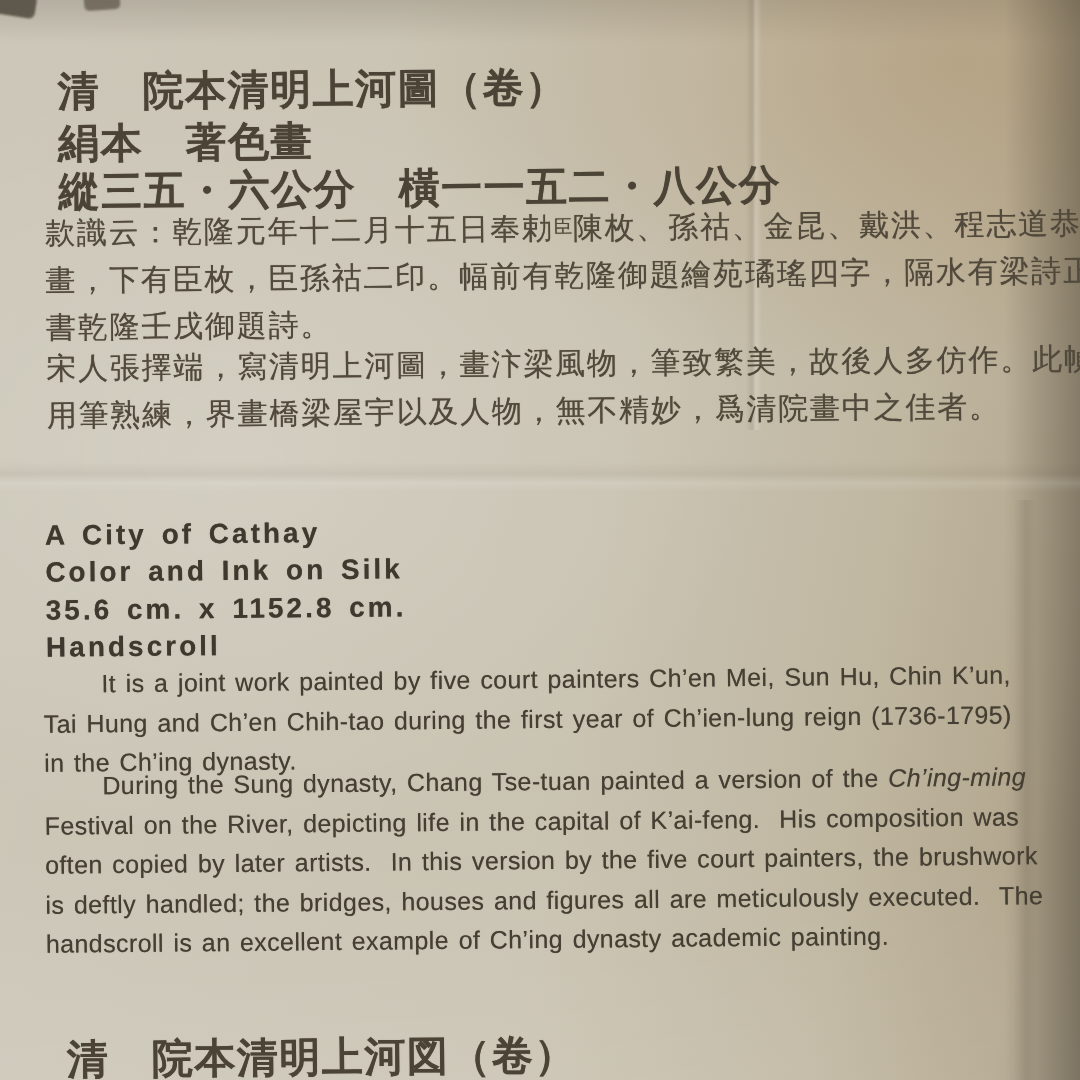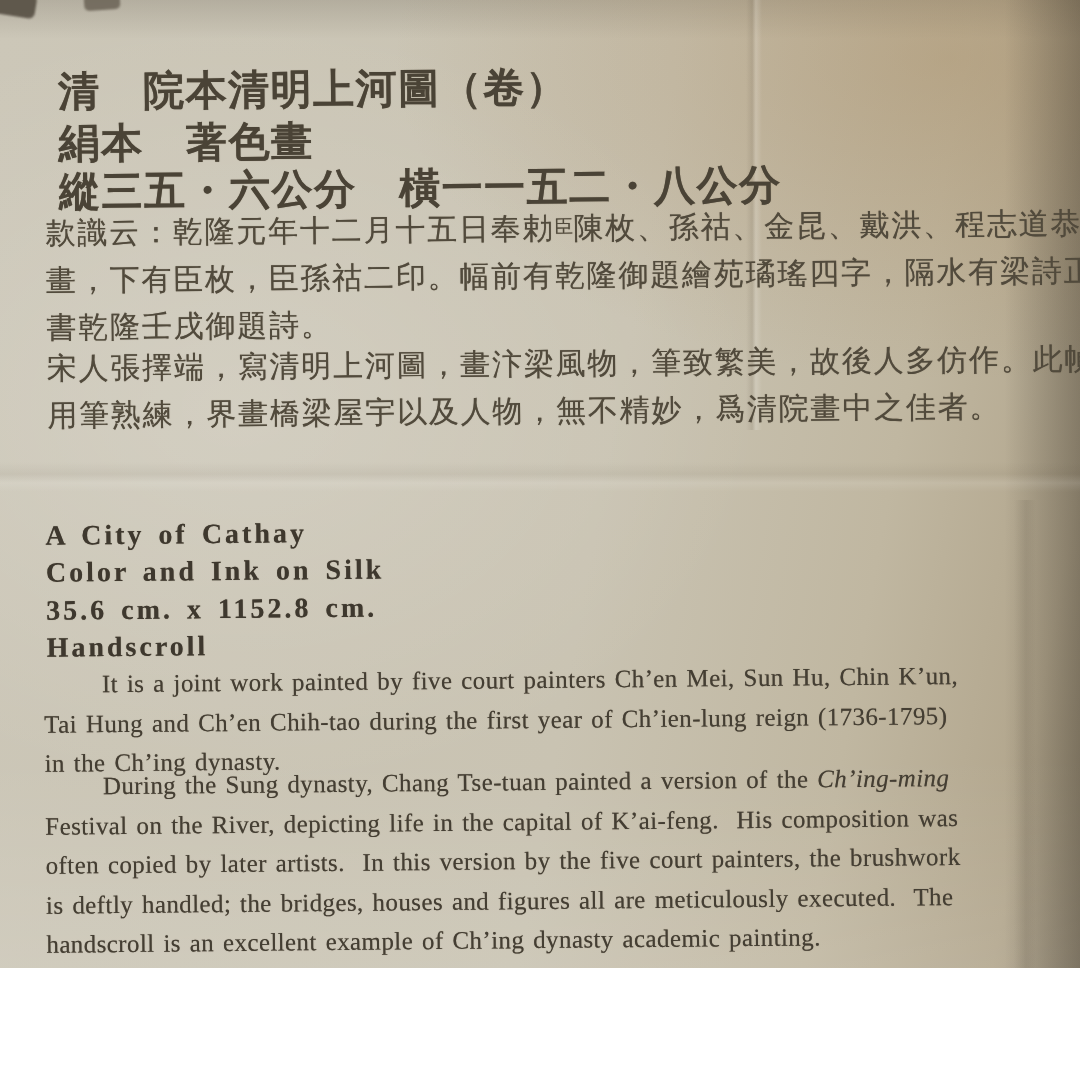--- a/index.html
+++ b/index.html
@@ -1,28 +1,28 @@
 <!DOCTYPE html>
 <html><head>
 <meta charset="utf-8">
 <style>
   html,body { margin:0; padding:0; }
   .photo {
     position: relative;
     width: 1080px;
-    height: 968px;
+    height: 1080px;
     overflow: hidden;
     background:
       linear-gradient(to right, rgba(0,0,0,0) 93%, rgba(42,36,27,0.34) 100%),
       radial-gradient(900px 520px at 88% 6%, rgba(164,132,88,0.38), rgba(164,132,88,0) 62%),
       radial-gradient(760px 560px at 22% 42%, rgba(255,255,255,0.16), rgba(255,255,255,0) 70%),
       linear-gradient(to bottom, rgba(58,50,38,0.16), rgba(58,50,38,0) 4%),
       linear-gradient(to top, rgba(255,255,255,0.10), rgba(255,255,255,0) 22%),
       linear-gradient(100deg, #ccc7b8 0%, #c9c3b2 55%, #c0b7a1 78%, #b2a68d 93%, #9d9179 100%);
-    font-family: Liberation Serif, serif;
+    font-family: Liberation Sans, sans-serif;
   }
   .crease-v {
     position:absolute; left:746px; top:0; width:16px; height:430px;
     background: linear-gradient(to right, rgba(0,0,0,0) 0%, rgba(74,64,50,0.12) 38%, rgba(255,255,255,0.18) 62%, rgba(0,0,0,0) 100%);
   }
   .crease-h {
     position:absolute; left:0; top:462px; width:100%; height:30px;
     background: linear-gradient(to bottom, rgba(0,0,0,0) 0%, rgba(84,74,58,0.07) 40%, rgba(255,255,255,0.10) 70%, rgba(0,0,0,0) 100%);
   }
   .fold-r {

